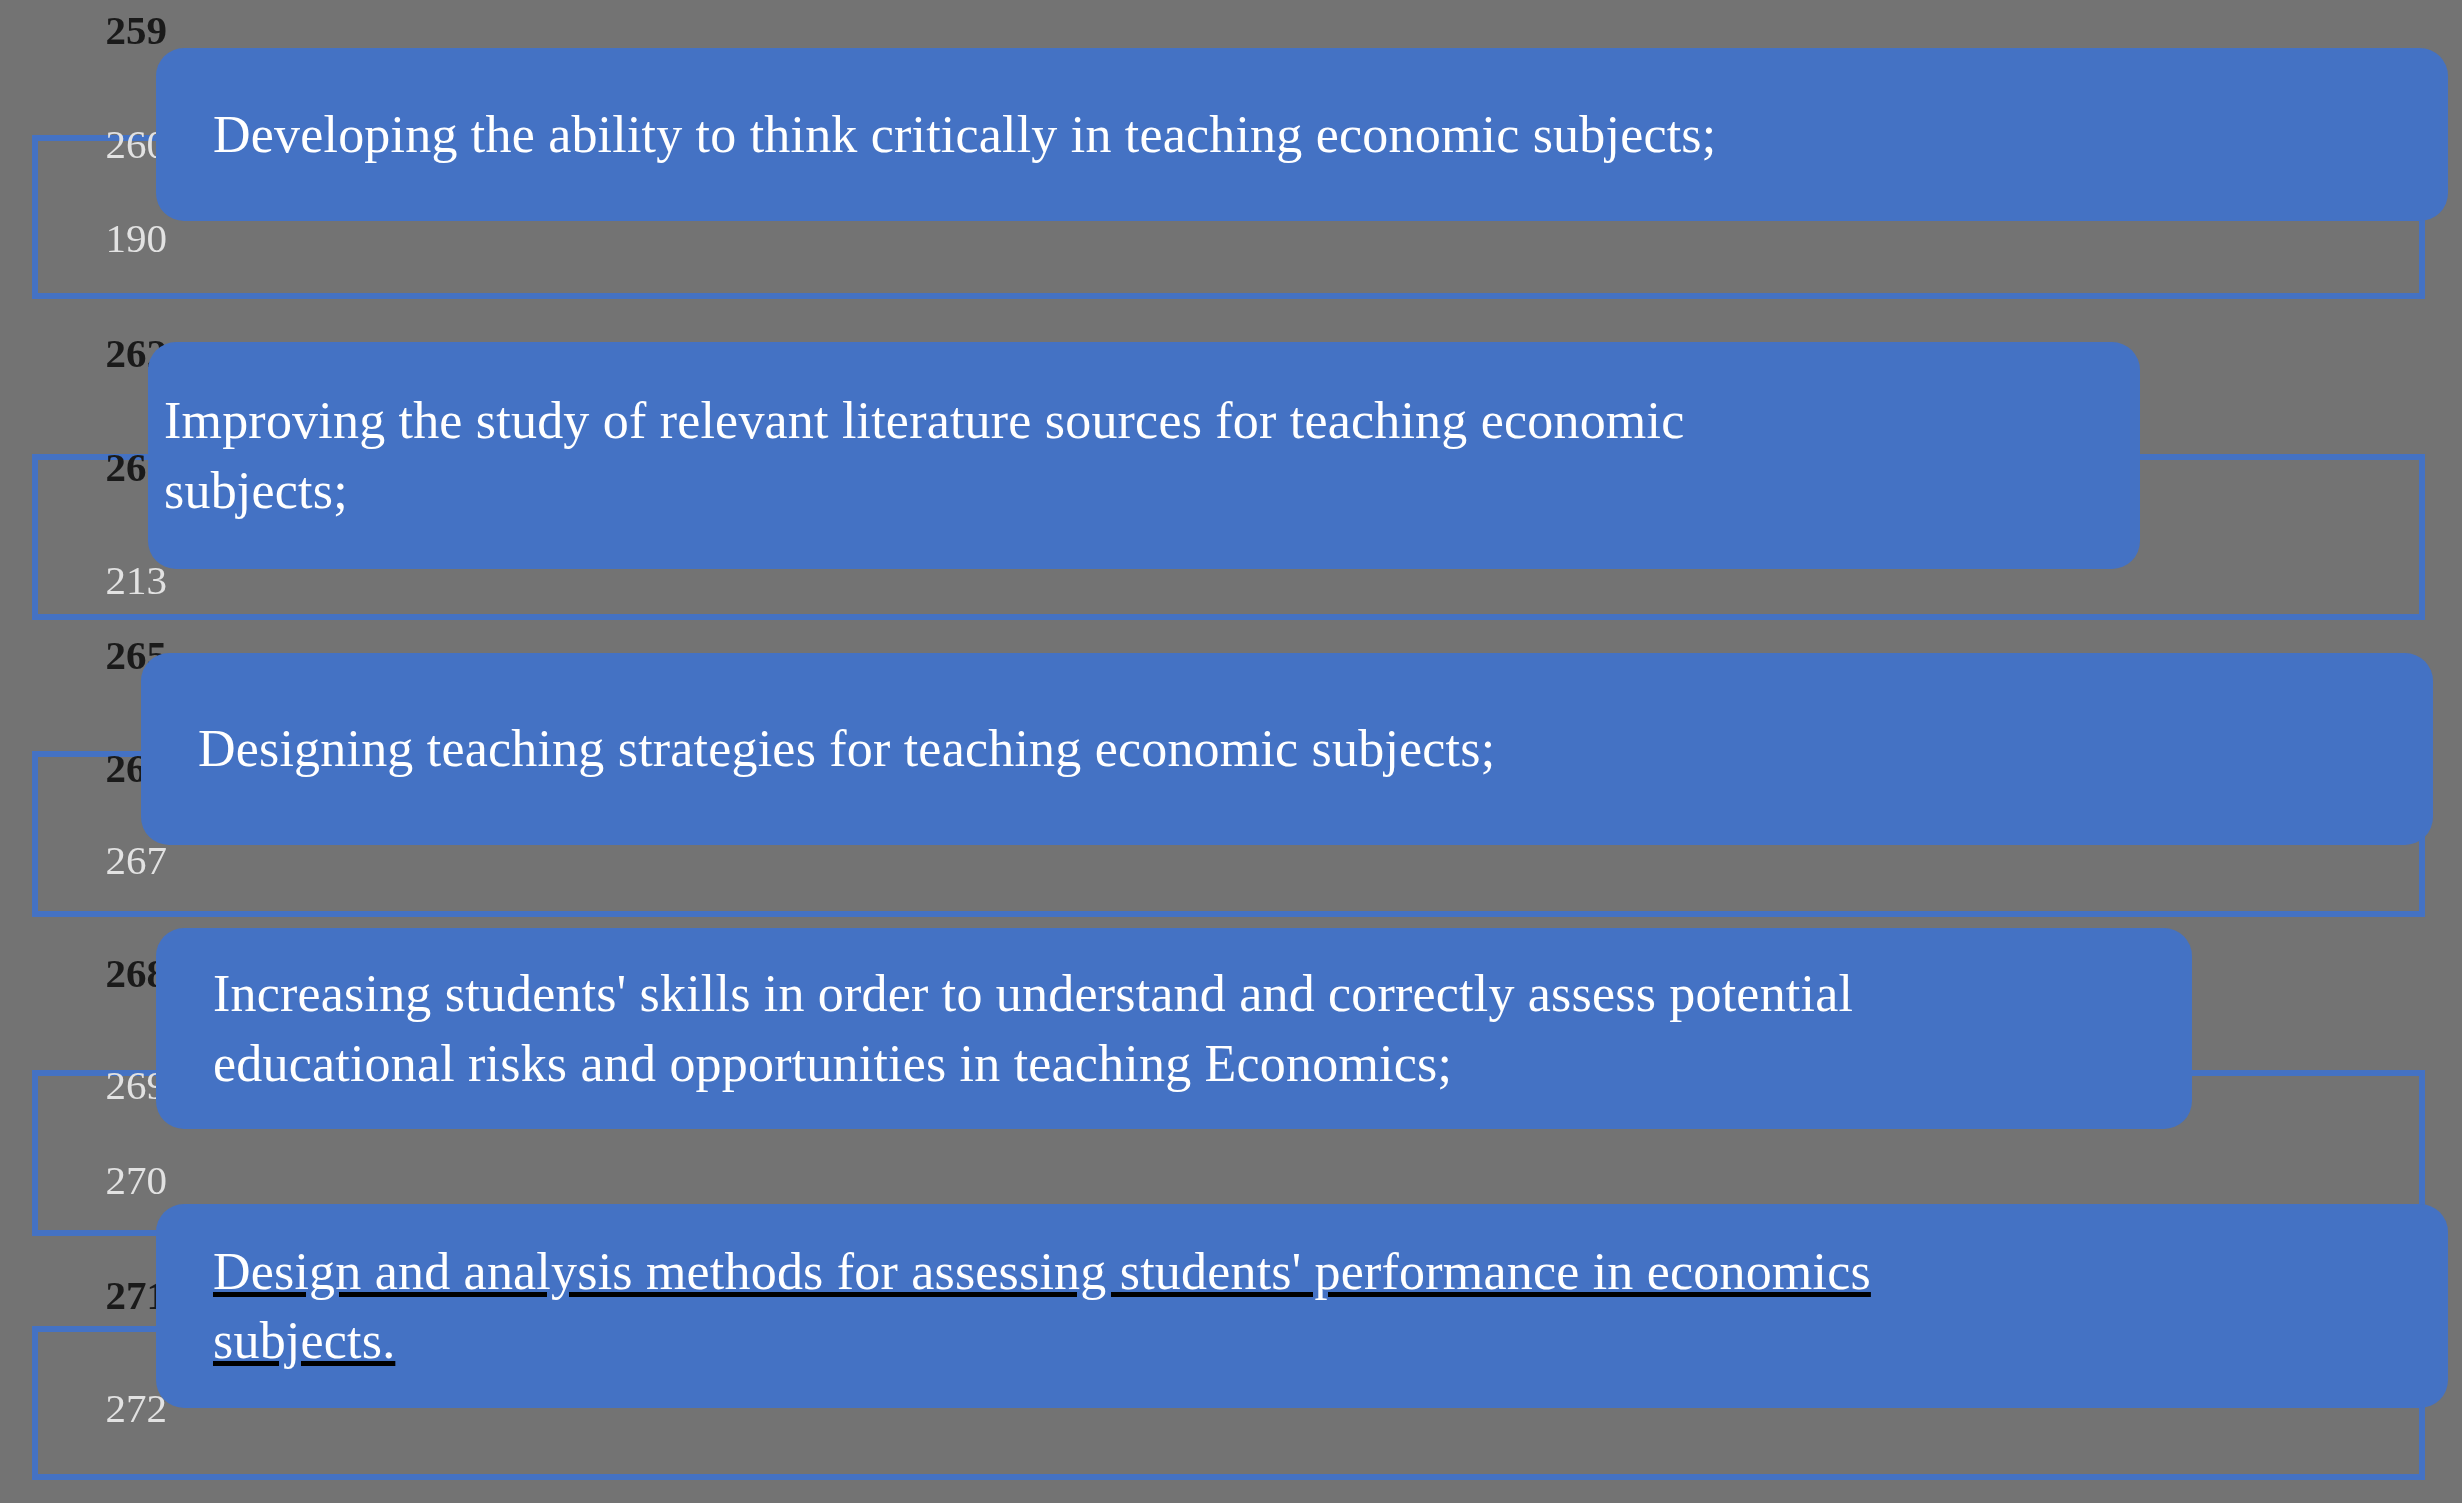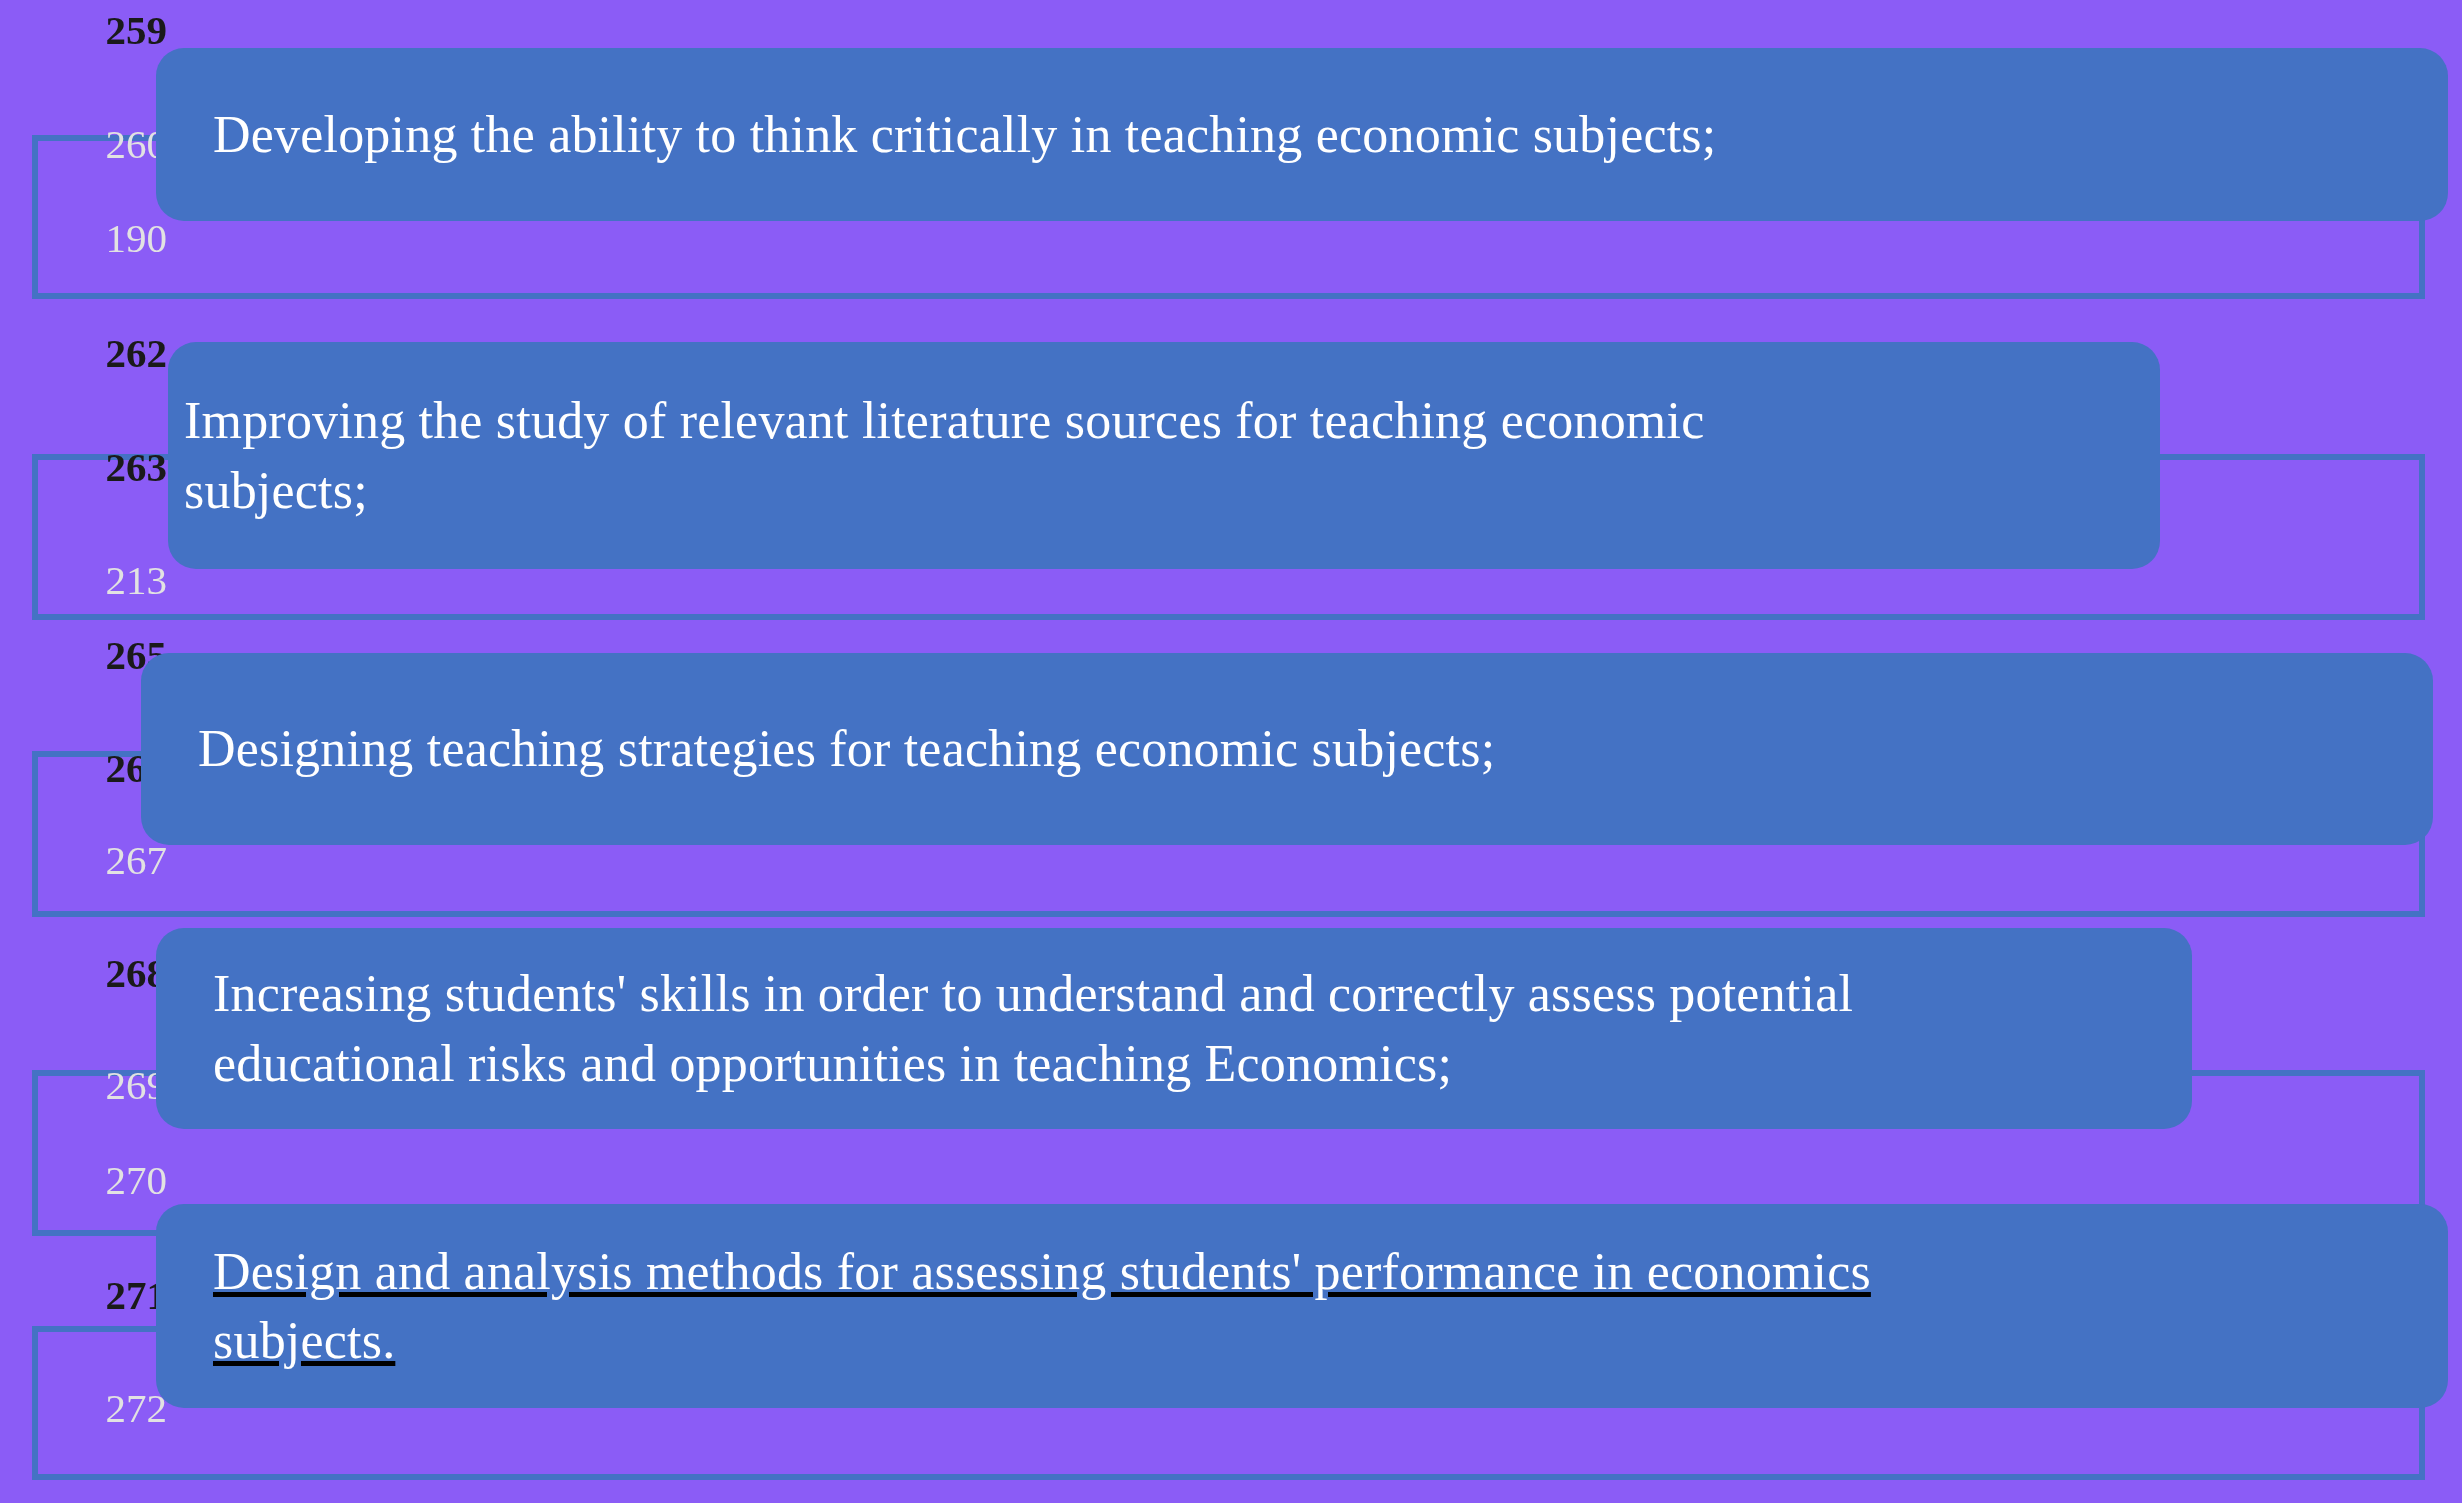--- a/index.html
+++ b/index.html
@@ -7,21 +7,21 @@
     padding: 0;
     background: #ffffff;
   }
   body {
     font-family: "Liberation Serif", "DejaVu Serif", serif;
   }
   #page {
     position: relative;
     width: 2462px;
     height: 1503px;
-    background: #8b5cf6;
+    background: #737373;
     overflow: hidden;
   }
 
   
   .gutter {
     position: absolute;
     left: 0;
     top: 0;
     width: 167px;
     height: 100%;
@@ -94,21 +94,21 @@
   <div class="frame" style="left:32px;  top:135px;  width:2393px; height:164px;"></div>
   <div class="frame" style="left:32px;  top:454px;  width:2393px; height:166px;"></div>
   <div class="frame" style="left:32px;  top:751px; width:2393px; height:166px;"></div>
   <div class="frame" style="left:32px;  top:1070px; width:2393px; height:166px;"></div>
   <div class="frame" style="left:32px;  top:1326px; width:2393px; height:154px;"></div>
 
   <div class="callout" style="left:156px; top:48px;   width:2292px; height:173px;">
     <span class="callout-text">Developing the ability to think critically in teaching economic subjects;</span>
   </div>
 
-  <div class="callout" style="left:168px; top:342px;  width:1992px; height:227px;padding-left:16px;">
+  <div class="callout" style="left:148px; top:342px;  width:1992px; height:227px;padding-left:16px;">
     <span class="callout-text">Improving the study of relevant literature sources for teaching economic
 subjects;</span>
   </div>
 
   <div class="callout" style="left:141px; top:653px;  width:2292px; height:192px;">
     <span class="callout-text">Designing teaching strategies for teaching economic subjects;</span>
   </div>
 
   <div class="callout" style="left:156px; top:928px; width:2036px; height:201px;">
     <span class="callout-text">Increasing students' skills in order to understand and correctly assess potential

